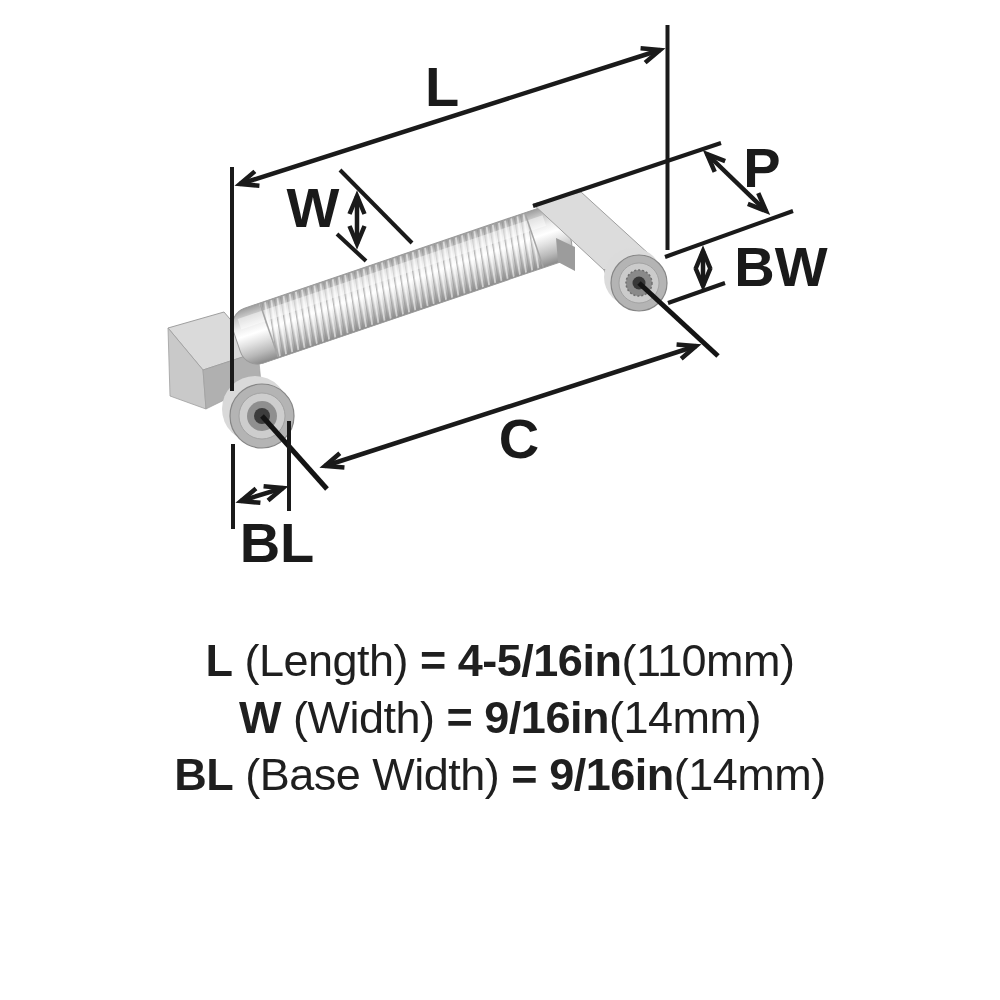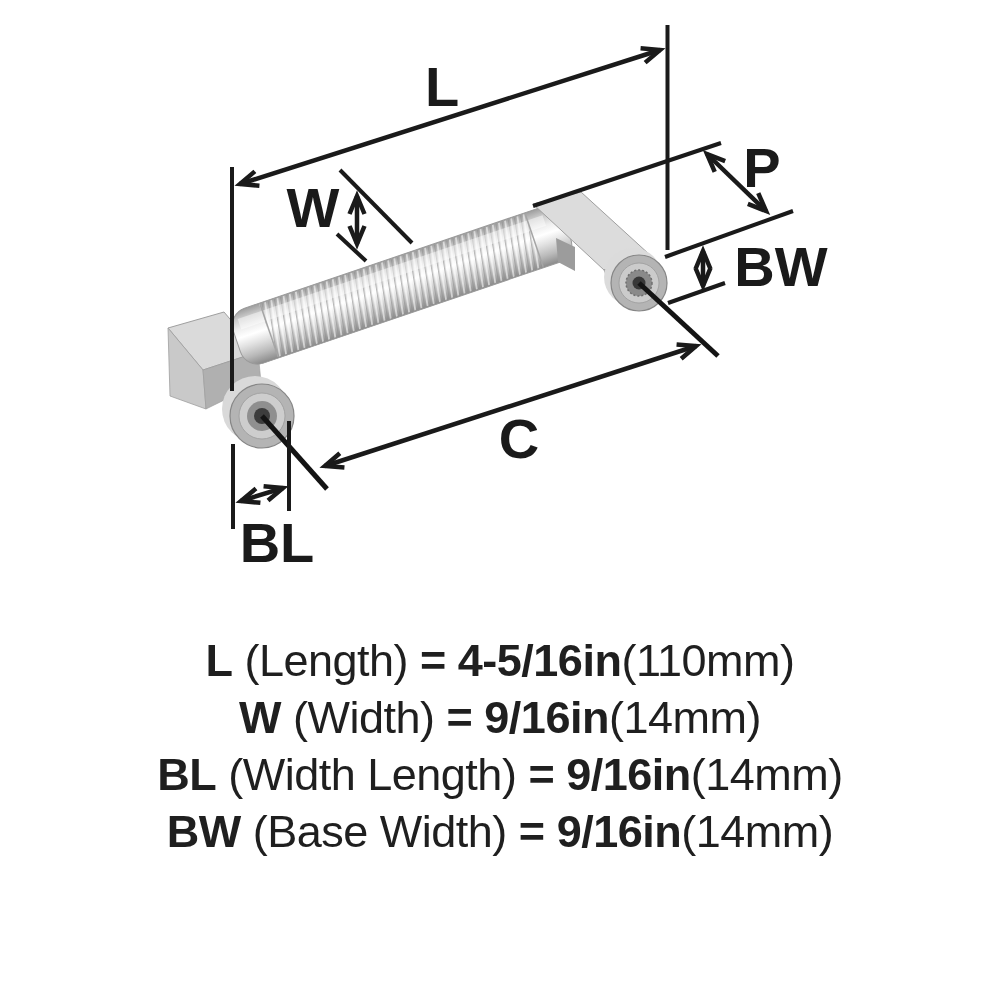--- a/index.html
+++ b/index.html
@@ -127,20 +127,17 @@
   </svg>
 
   <div class="legend">
     <div class="legend-row">
       <span class="lg-sym">L</span><span class="lg-name">(Length)</span><span class="lg-eq">=</span><span class="lg-in">4-5/16in</span><span class="lg-mm">(110mm)</span>
     </div>
     <div class="legend-row">
       <span class="lg-sym">W</span><span class="lg-name">(Width)</span><span class="lg-eq">=</span><span class="lg-in">9/16in</span><span class="lg-mm">(14mm)</span>
     </div>
     <div class="legend-row">
-      <span class="lg-sym">BL</span><span class="lg-name">(Width Length)</span><span class="lg-eq">=</span><span class="lg-in">9/16in</span><span class="lg-mm">(14mm)</span>
-    </div>
-    <div class="legend-row">
-      <span class="lg-sym">BW</span><span class="lg-name">(Base Width)</span><span class="lg-eq">=</span><span class="lg-in">9/16in</span><span class="lg-mm">(14mm)</span>
+      <span class="lg-sym">BL</span><span class="lg-name">(Base Width)</span><span class="lg-eq">=</span><span class="lg-in">9/16in</span><span class="lg-mm">(14mm)</span>
     </div>
   </div>
 
 </div>
 
 </body></html>

